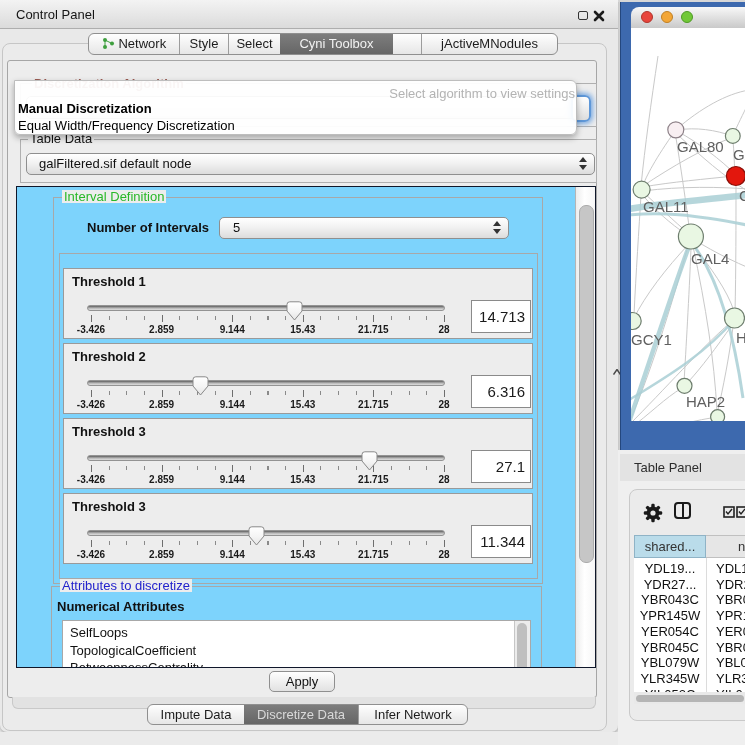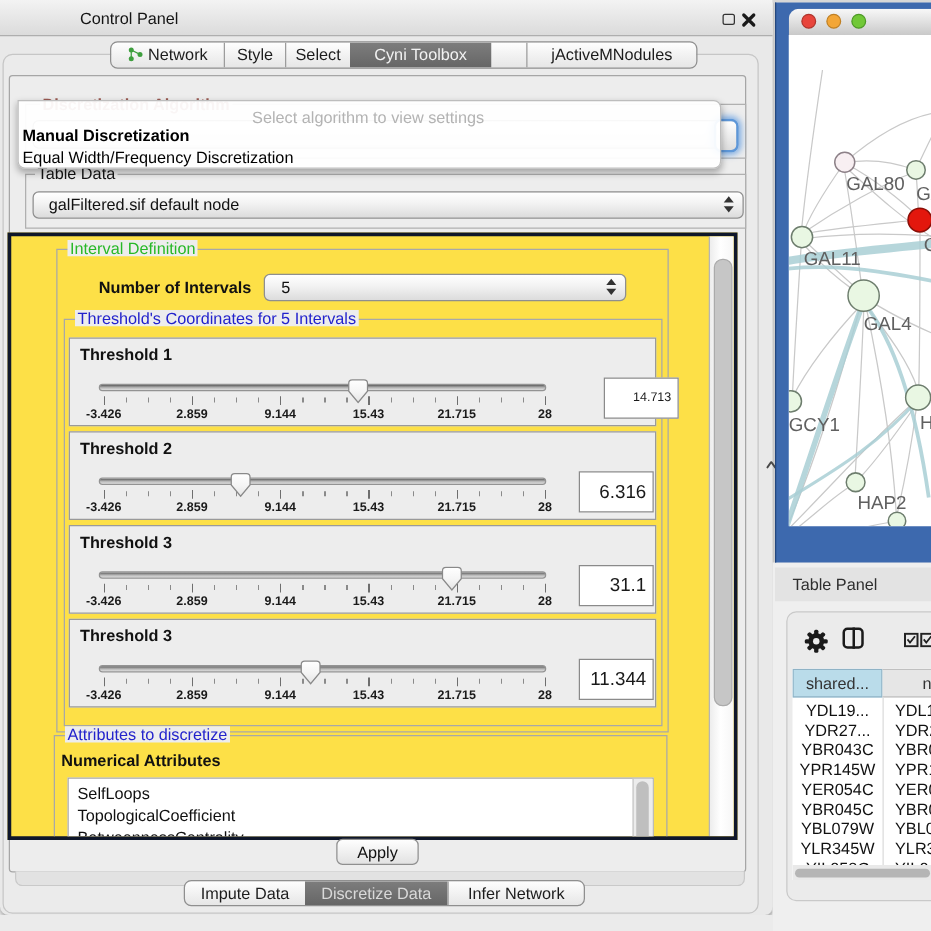--- a/index.html
+++ b/index.html
@@ -20,21 +20,21 @@
   background:repeating-linear-gradient(90deg,#6e6e6e 0,#6e6e6e 1px,transparent 1px,transparent 70.6px);}
 .tlabel{position:absolute;font-size:10px;font-weight:bold;color:#1a1a1a;transform:translateX(-50%);}
 </style>
 </head>
 <body>
 
 <div class="abs" id="win" style="left:0;top:0;width:618px;height:732px;background:#e9e9e9;
   border-radius:0 0 7px 7px;box-shadow:0 1px 3px rgba(0,0,0,0.28);border-right:1px solid #c9c9c9;"></div>
 <div class="abs" style="left:0;top:0;width:618px;height:28px;
   background:linear-gradient(#f3f3f3,#dbdbdb);border-bottom:1px solid #aeaeae;"></div>
-<div class="abs" style="left:16px;top:7px;font-size:13px;color:#151515;margin-left:48px;">Control Panel</div>
+<div class="abs" style="left:16px;top:7px;font-size:13px;color:#151515;">Control Panel</div>
 <div class="abs" style="left:578px;top:11px;width:8px;height:7px;border:1.6px solid #333;border-radius:2px;"></div>
 <svg class="abs" style="left:592px;top:9px;" width="14" height="14" viewBox="0 0 14 14">
   <path d="M3,3 L11,11 M11,3 L3,11" stroke="#1a1a1a" stroke-width="2.6" stroke-linecap="round"></path>
 </svg>
 
 <div class="abs" style="left:2px;top:43px;width:603px;height:686px;border:1px solid #c6c6c6;border-radius:8px;background:#ebebeb;"></div>
 
 <div class="abs" style="left:88px;top:33px;height:20px;border:1px solid #8f8f8f;border-radius:6px;overflow:hidden;
  background:linear-gradient(#fefefe,#e6e6e6);white-space:nowrap;">
   <span class="seg" style="width:90px;"><svg width="13" height="13" viewBox="0 0 13 13" style="vertical-align:-2px;">
@@ -54,33 +54,32 @@
   box-shadow:0 0 5px 2px rgba(95,155,225,0.8);background:linear-gradient(#fff,#ddd);"></div>
 
 <div class="abs" style="left:20px;top:139px;width:575px;height:42px;border:1px solid #b0b0b0;"></div>
 <div class="fslabel" style="left:28px;top:132px;color:#141414;">Table Data</div>
 <div class="combo" style="left:26px;top:153px;width:567px;height:20px;">
   <span style="position:absolute;left:12px;top:2px;">galFiltered.sif default node</span>
   <span class="arr arrup" style="top:3px;"></span>
     <span class="arr arrdn" style="top:11px;"></span>
 </div>
 
-<div class="abs" id="scrollarea" style="left:6px;top:186px;width:578px;height:480px;border:3px solid #0f172a;background:#fde047;overflow:hidden;">
+<div class="abs" id="scrollarea" style="left:16px;top:186px;width:578px;height:480px;border:1px solid #0f172a;background:#7dd3fc;overflow:hidden;">
 
   <div class="abs" style="left:36px;top:10px;width:488px;height:385px;border:1px solid #a8a8a8;"></div>
   <div class="fslabel" style="left:45px;top:3px;color:#28b828;">Interval Definition</div>
   <div class="abs" style="left:70px;top:33px;font-size:13px;font-weight:bold;color:#111;">Number of Intervals</div>
   <div class="combo" style="left:202px;top:30px;width:288px;height:20px;">
     <span style="position:absolute;left:13px;top:2px;">5</span>
     <span class="arr arrup" style="top:3px;"></span>
       <span class="arr arrdn" style="top:11px;"></span>
   </div>
 
   <div class="abs" style="left:42px;top:66px;width:477px;height:324px;border:1px solid #a8a8a8;"></div>
-  <div class="fslabel" style="left:51px;top:59px;color:#2323cc;">Threshold's Coordinates for 5 Intervals</div>
 
     <div class="abs" style="left:46px;top:81px;width:468px;height:69px;border:1px solid #9a9a9a;background:#ededed;">
     <div style="position:absolute;left:8px;top:5px;font-size:13px;font-weight:bold;color:#111;">Threshold 1</div>
     <div style="position:absolute;left:23px;top:36px;width:356px;height:4px;border:1px solid #939393;border-radius:3px;background:linear-gradient(#5f5f5f,#b9b9b9 55%,#dedede);"></div>
     <div class="tickminor" style="left:27px;top:47px;width:355px;"></div>
     <div class="tickmajor" style="left:27px;top:46px;width:355px;"></div>
     <div class="tlabel" style="left:27px;top:55px;">-3.426</div>
     <div class="tlabel" style="left:97.6px;top:55px;">2.859</div>
     <div class="tlabel" style="left:168.2px;top:55px;">9.144</div>
     <div class="tlabel" style="left:238.8px;top:55px;">15.43</div>
@@ -90,21 +89,21 @@
       <path d="M1,3.5 Q1,0.8 3.8,0.8 L13.2,0.8 Q16,0.8 16,3.5 L16,10 L8.5,19 L1,10 Z" fill="url(#g268)" stroke="#898989" stroke-width="1"></path>
       <defs>
           <linearGradient id="g268" x1="0" y1="0" x2="0" y2="1">
             <stop offset="0" stop-color="#ffffff"></stop>
             <stop offset="0.55" stop-color="#f4f4f4"></stop>
             <stop offset="1" stop-color="#e4e4e4"></stop>
           </linearGradient>
         </defs>
     </svg>
     <div style="position:absolute;left:407px;top:31px;width:53px;height:31px;background:#fff;border:1px solid #8a8a8a;
-      font-size:10px;color:#1a1a1a;text-align:right;line-height:31px;padding-right:5px;margin-left:20px;">14.713</div>
+      font-size:15px;color:#1a1a1a;text-align:right;line-height:31px;padding-right:5px;">14.713</div>
   </div>
   <div class="abs" style="left:46px;top:156px;width:468px;height:69px;border:1px solid #9a9a9a;background:#ededed;">
     <div style="position:absolute;left:8px;top:5px;font-size:13px;font-weight:bold;color:#111;">Threshold 2</div>
     <div style="position:absolute;left:23px;top:36px;width:356px;height:4px;border:1px solid #939393;border-radius:3px;background:linear-gradient(#5f5f5f,#b9b9b9 55%,#dedede);"></div>
     <div class="tickminor" style="left:27px;top:47px;width:355px;"></div>
     <div class="tickmajor" style="left:27px;top:46px;width:355px;"></div>
     <div class="tlabel" style="left:27px;top:55px;">-3.426</div>
     <div class="tlabel" style="left:97.6px;top:55px;">2.859</div>
     <div class="tlabel" style="left:168.2px;top:55px;">9.144</div>
     <div class="tlabel" style="left:238.8px;top:55px;">15.43</div>
@@ -138,21 +137,21 @@
       <path d="M1,3.5 Q1,0.8 3.8,0.8 L13.2,0.8 Q16,0.8 16,3.5 L16,10 L8.5,19 L1,10 Z" fill="url(#g418)" stroke="#898989" stroke-width="1"></path>
       <defs>
           <linearGradient id="g418" x1="0" y1="0" x2="0" y2="1">
             <stop offset="0" stop-color="#ffffff"></stop>
             <stop offset="0.55" stop-color="#f4f4f4"></stop>
             <stop offset="1" stop-color="#e4e4e4"></stop>
           </linearGradient>
         </defs>
     </svg>
     <div style="position:absolute;left:407px;top:31px;width:53px;height:31px;background:#fff;border:1px solid #8a8a8a;
-      font-size:15px;color:#1a1a1a;text-align:right;line-height:31px;padding-right:5px;">31.1</div>
+      font-size:15px;color:#1a1a1a;text-align:right;line-height:31px;padding-right:5px;">27.1</div>
   </div>
   <div class="abs" style="left:46px;top:306px;width:468px;height:69px;border:1px solid #9a9a9a;background:#ededed;">
     <div style="position:absolute;left:8px;top:5px;font-size:13px;font-weight:bold;color:#111;">Threshold 3</div>
     <div style="position:absolute;left:23px;top:36px;width:356px;height:4px;border:1px solid #939393;border-radius:3px;background:linear-gradient(#5f5f5f,#b9b9b9 55%,#dedede);"></div>
     <div class="tickminor" style="left:27px;top:47px;width:355px;"></div>
     <div class="tickmajor" style="left:27px;top:46px;width:355px;"></div>
     <div class="tlabel" style="left:27px;top:55px;">-3.426</div>
     <div class="tlabel" style="left:97.6px;top:55px;">2.859</div>
     <div class="tlabel" style="left:168.2px;top:55px;">9.144</div>
     <div class="tlabel" style="left:238.8px;top:55px;">15.43</div>
@@ -198,21 +197,21 @@
  background:linear-gradient(#fefefe,#e6e6e6);white-space:nowrap;">
   <span class="seg" style="width:96px;height:19px;line-height:19px;">Impute Data</span><span class="seg" style="width:114px;height:19px;line-height:19px;background:linear-gradient(#7d7d7d,#666666);color:#d9d9d9;">Discretize Data</span><span class="seg" style="width:109px;height:19px;line-height:19px;border-left:1px solid #9c9c9c;">Infer Network</span>
 </div>
 
 <svg class="abs" style="left:613px;top:369px;" width="8" height="6" viewBox="0 0 8 6">
     <path d="M0.5,5.5 L4,0.5 L7.5,5.5" fill="none" stroke="#4a4a4a" stroke-width="1.5"></path>
   </svg>
 
 <div class="abs" style="left:14px;top:80px;width:561px;height:53px;background:rgba(255,255,255,0.94);
   border:1px solid #bdbdbd;border-radius:0 6px 6px 6px;box-shadow:0 3px 6px rgba(0,0,0,0.3);z-index:50;"></div>
-<div class="abs" style="left:14px;top:86px;width:561px;text-align:center;font-size:13px;color:#b3b3b3;z-index:51;">Select algorithm to view settings</div>
+<div class="abs" style="left:14px;top:86px;width:561px;text-align:right;font-size:13px;color:#b3b3b3;z-index:51;">Select algorithm to view settings</div>
 <div class="abs" style="left:18px;top:101px;font-size:13px;font-weight:bold;color:#000;z-index:51;">Manual Discretization</div>
 <div class="abs" style="left:18px;top:118px;font-size:13px;color:#000;z-index:51;">Equal Width/Frequency Discretization</div>
 
 <div class="abs" style="left:618px;top:0;width:127px;height:2px;background:#d7d7d7;"></div>
 <div class="abs" style="left:618px;top:450px;width:127px;height:295px;background:#efefef;"></div>
 <div class="abs" style="left:0px;top:732px;width:618px;height:13px;background:#ebebeb;"></div>
 
 <div class="abs" style="left:620px;top:2px;width:125px;height:448px;background:#3d69ae;border-left:1px solid #24477e;"></div>
 <div class="abs" style="left:631px;top:7px;width:114px;height:21px;border-radius:8px 0 0 0;
   background:linear-gradient(#f8f8f8,#c9c9c9);border-bottom:1px solid #8e8e8e;"></div>

